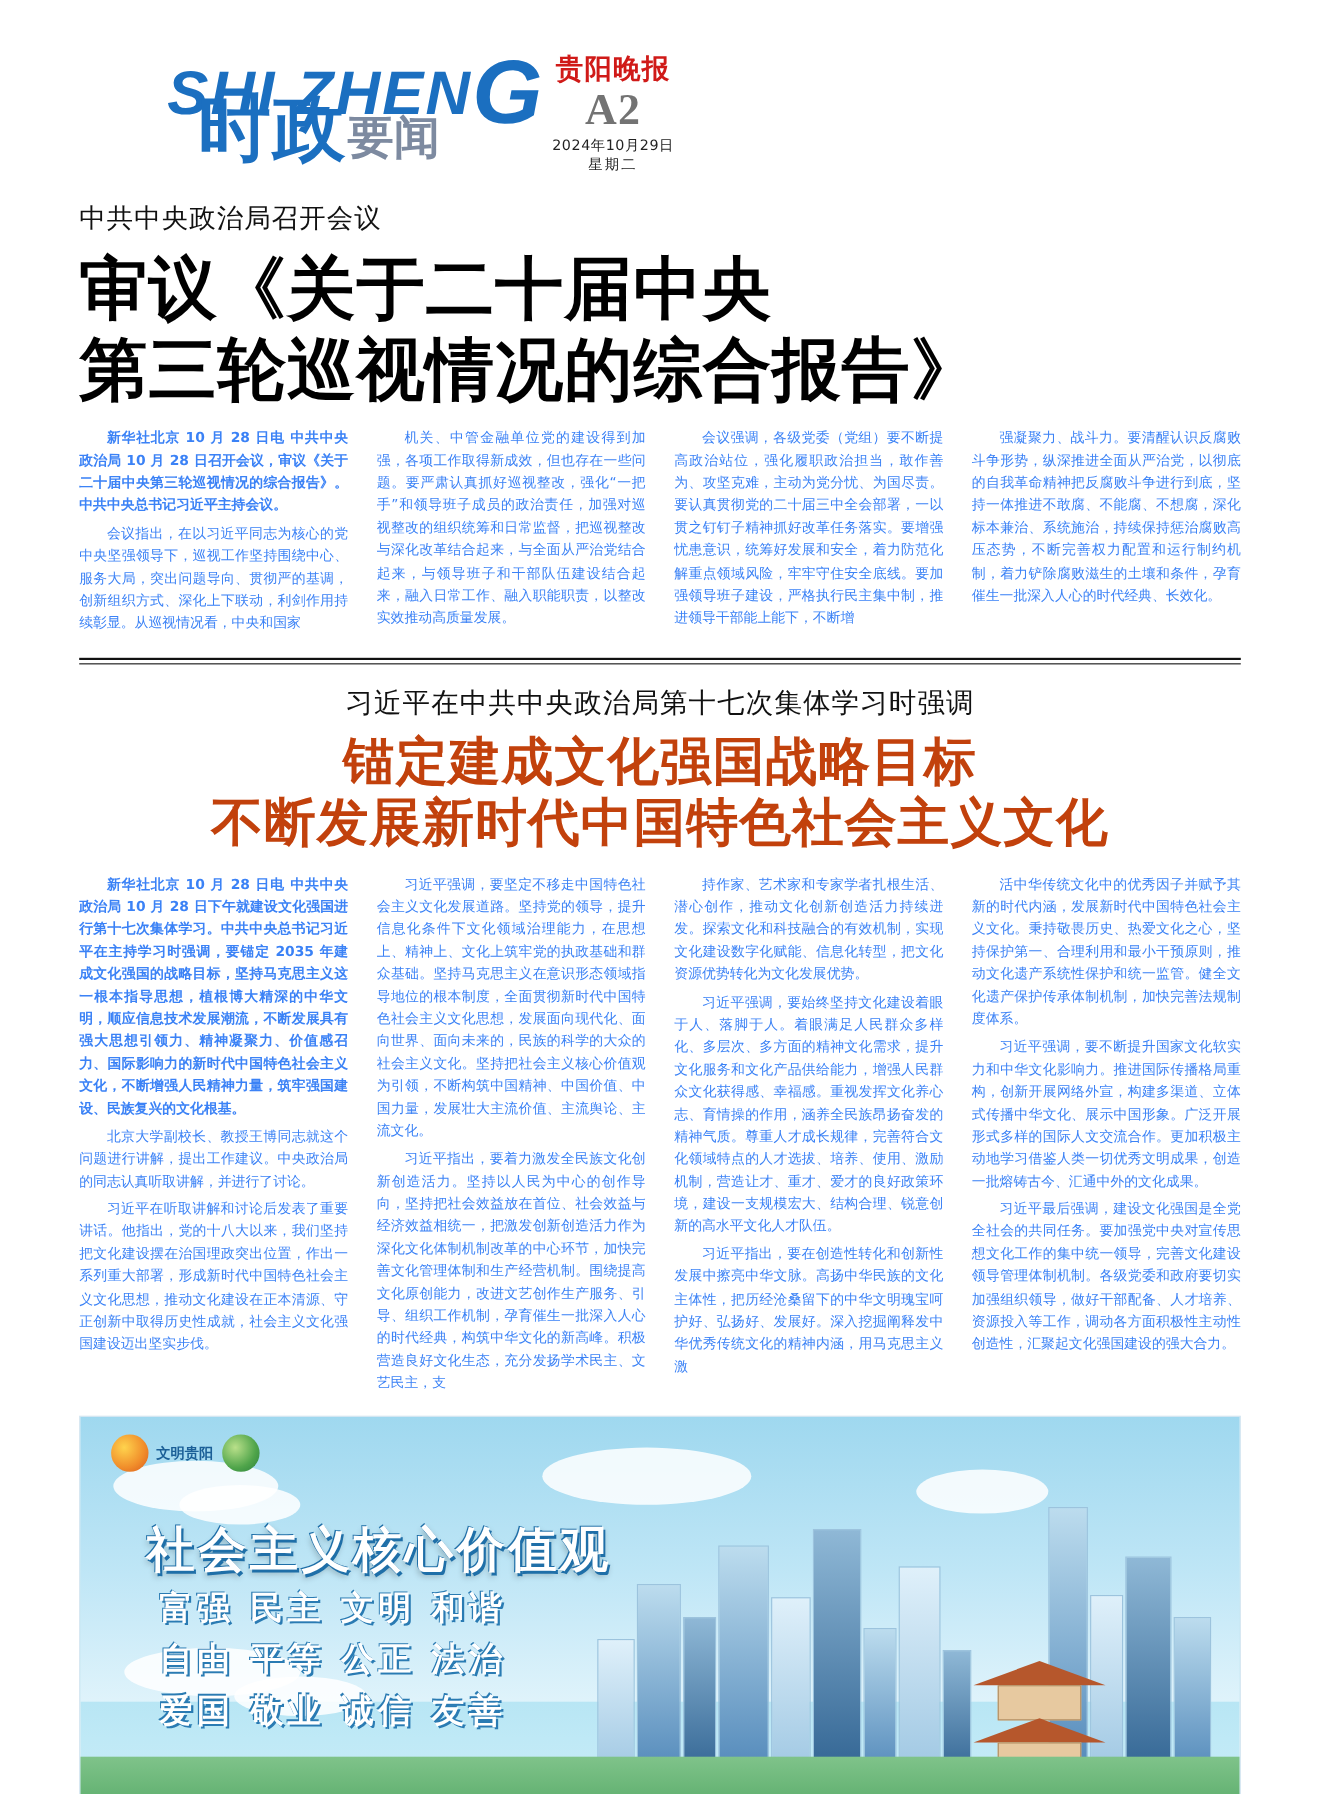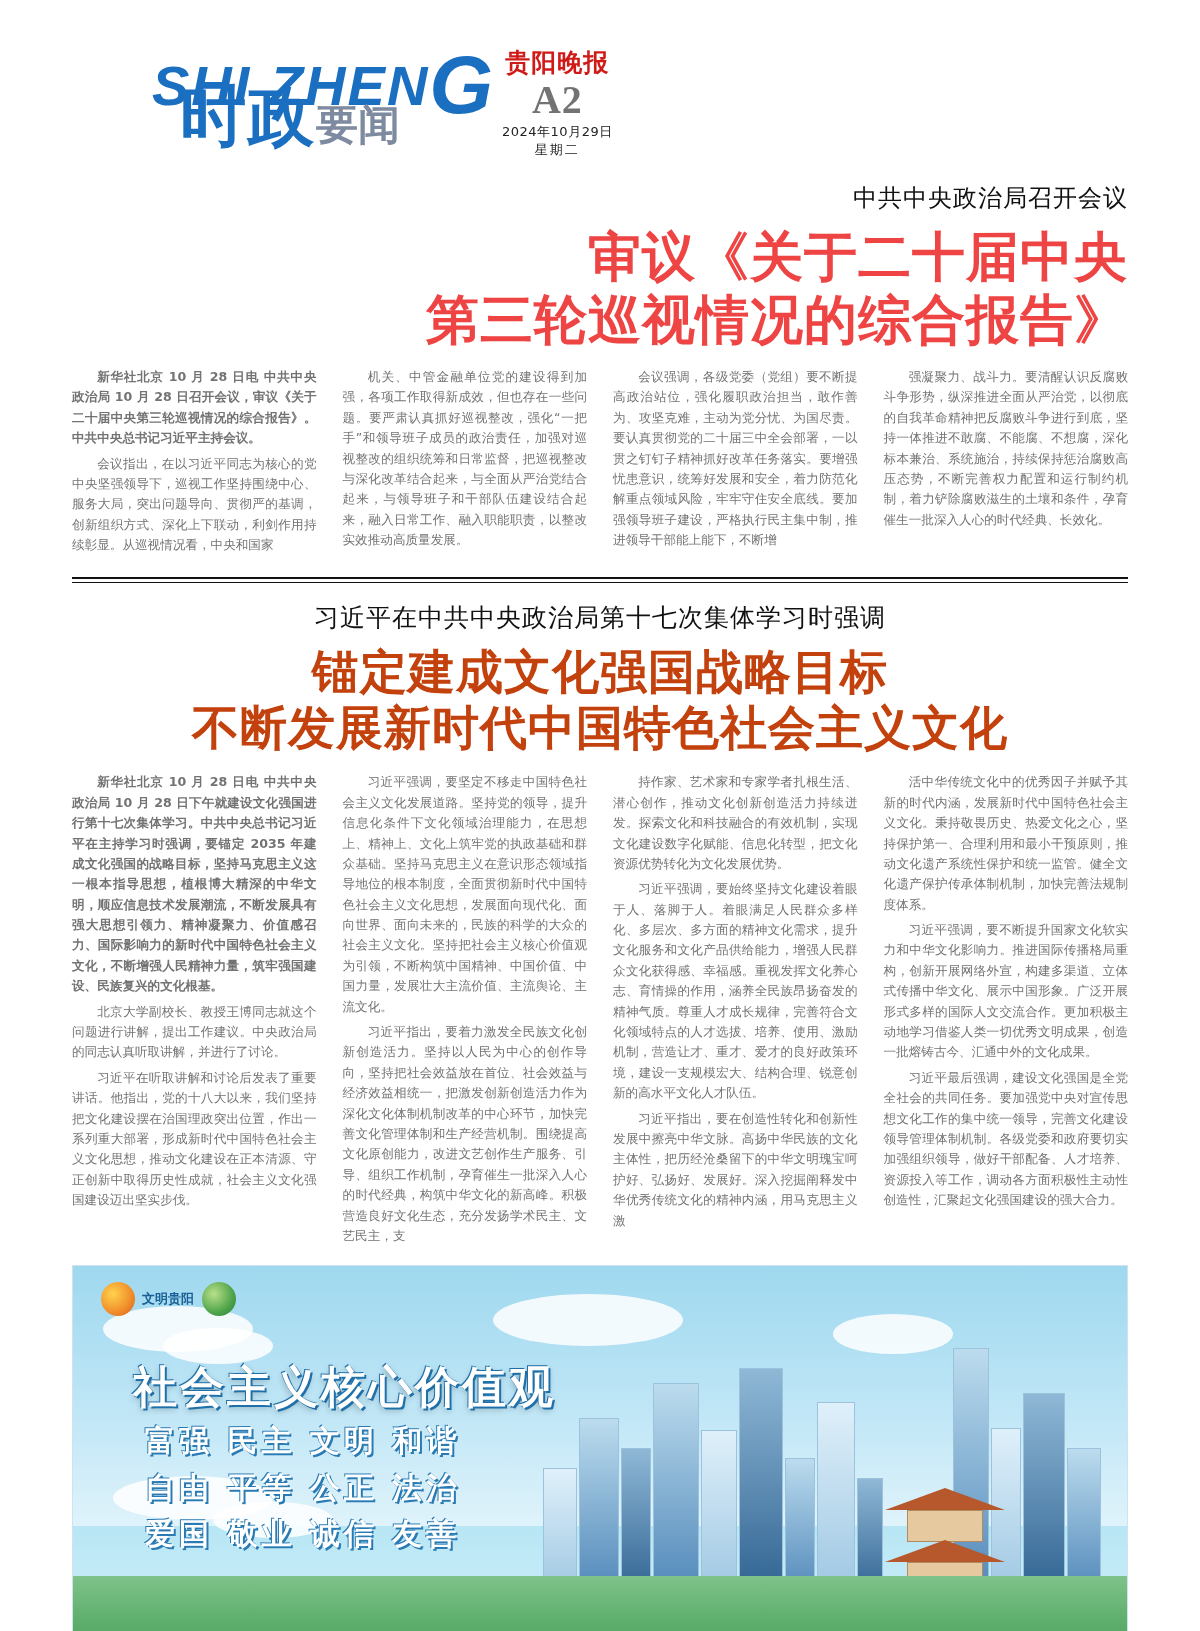--- a/index.html
+++ b/index.html
@@ -97,36 +97,36 @@
     letter-spacing: 0.5px;
   }
   .paper-week {
     font-size: 13px;
     color: #222;
     letter-spacing: 2px;
   }
 
   
   .kicker {
-    text-align: right;
+    text-align: left;
     font-family: "DejaVu Sans", sans-serif;
     font-size: 24px;
     color: #111;
     letter-spacing: 1px;
     margin-top: 10px;
   }
   .headline {
-    text-align: right;
-    font-family: "DejaVu Sans", sans-serif;
-    font-weight: bold;
-    font-size: 53px;
+    text-align: left;
+    font-family: "DejaVu Sans", sans-serif;
+    font-weight: bold;
+    font-size: 62px;
     line-height: 1.18;
     letter-spacing: 1px;
     margin-top: 12px;
-    color: #ef4444;
+    color: #000000;
   }
   .subhead {
     text-align: center;
     font-family: "DejaVu Sans", sans-serif;
     font-size: 25px;
     letter-spacing: 1px;
     margin-top: 14px;
     color: #111;
   }
 
@@ -135,21 +135,21 @@
     display: flex;
     gap: 26px;
     margin-top: 16px;
   }
   .col {
     flex: 1;
     font-family: "DejaVu Sans", sans-serif;
     font-size: 12.6px;
     line-height: 1.62;
     text-align: justify;
-    color: #737373;
+    color: #3b82f6;
   }
   .col p { margin: 0 0 5px 0; text-indent: 2em; }
   .dateline { font-weight: bold; }
 
   .rule {
     border: 0;
     border-top: 2px solid #111;
     margin: 16px 0 0 0;
   }
   .rule-thin {

